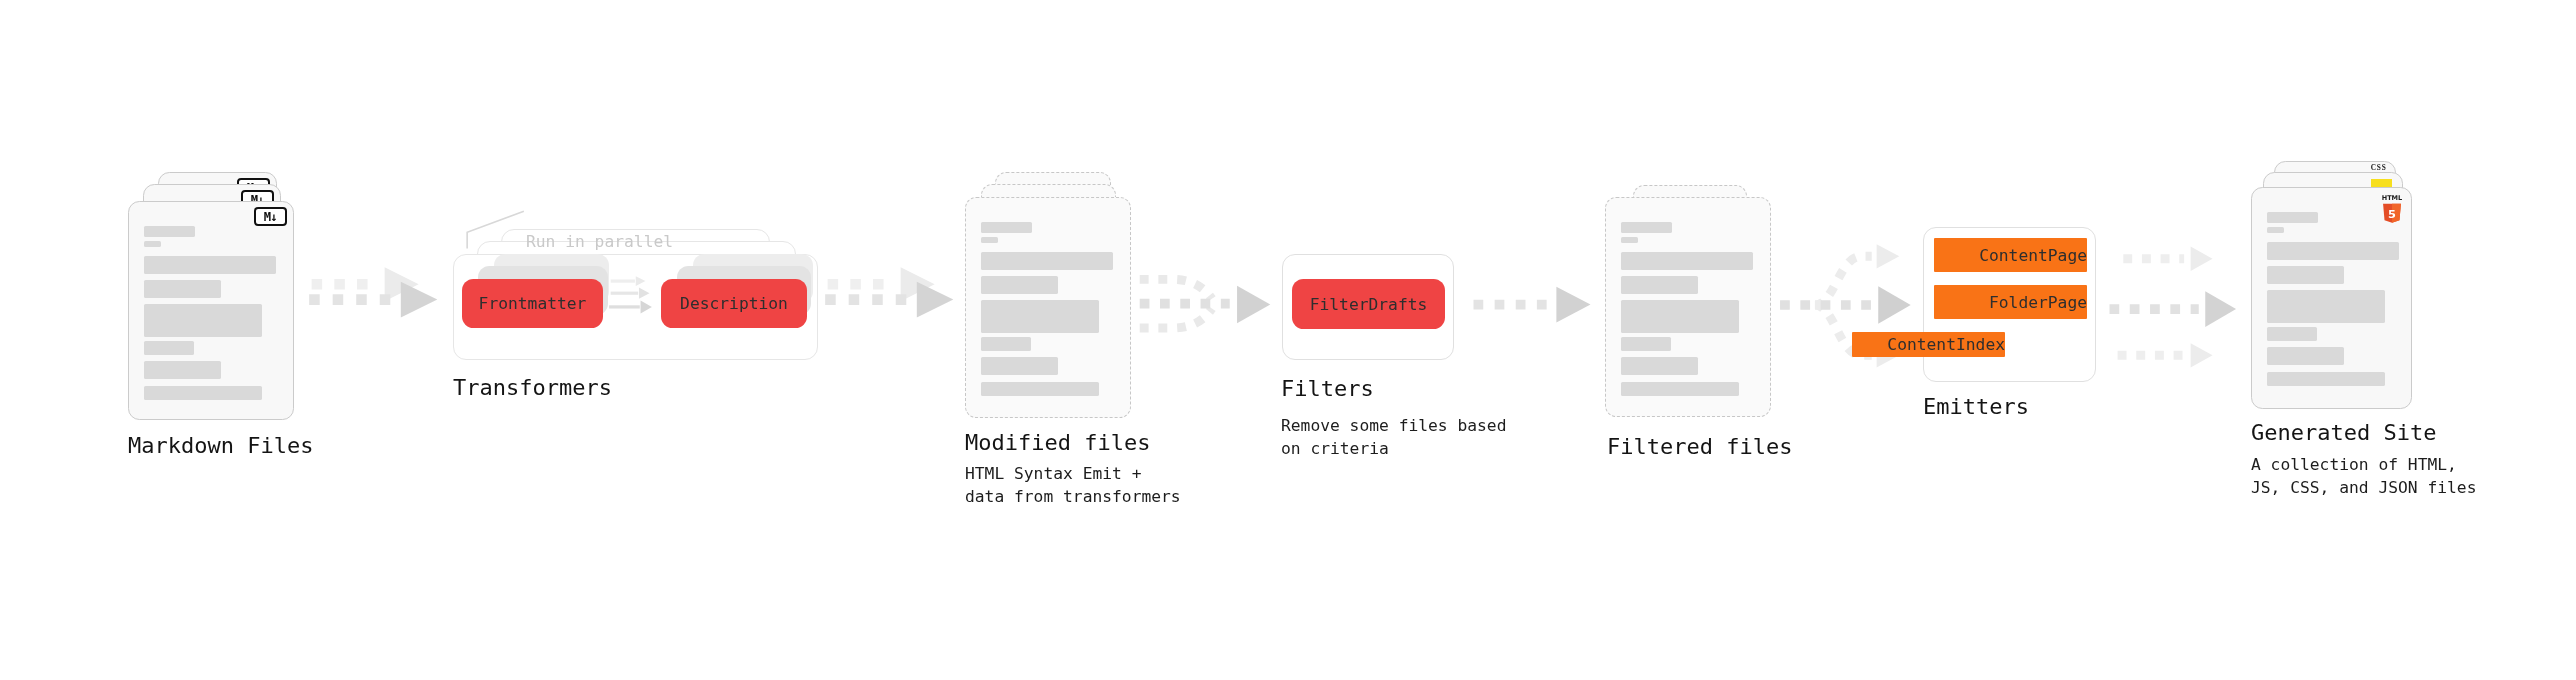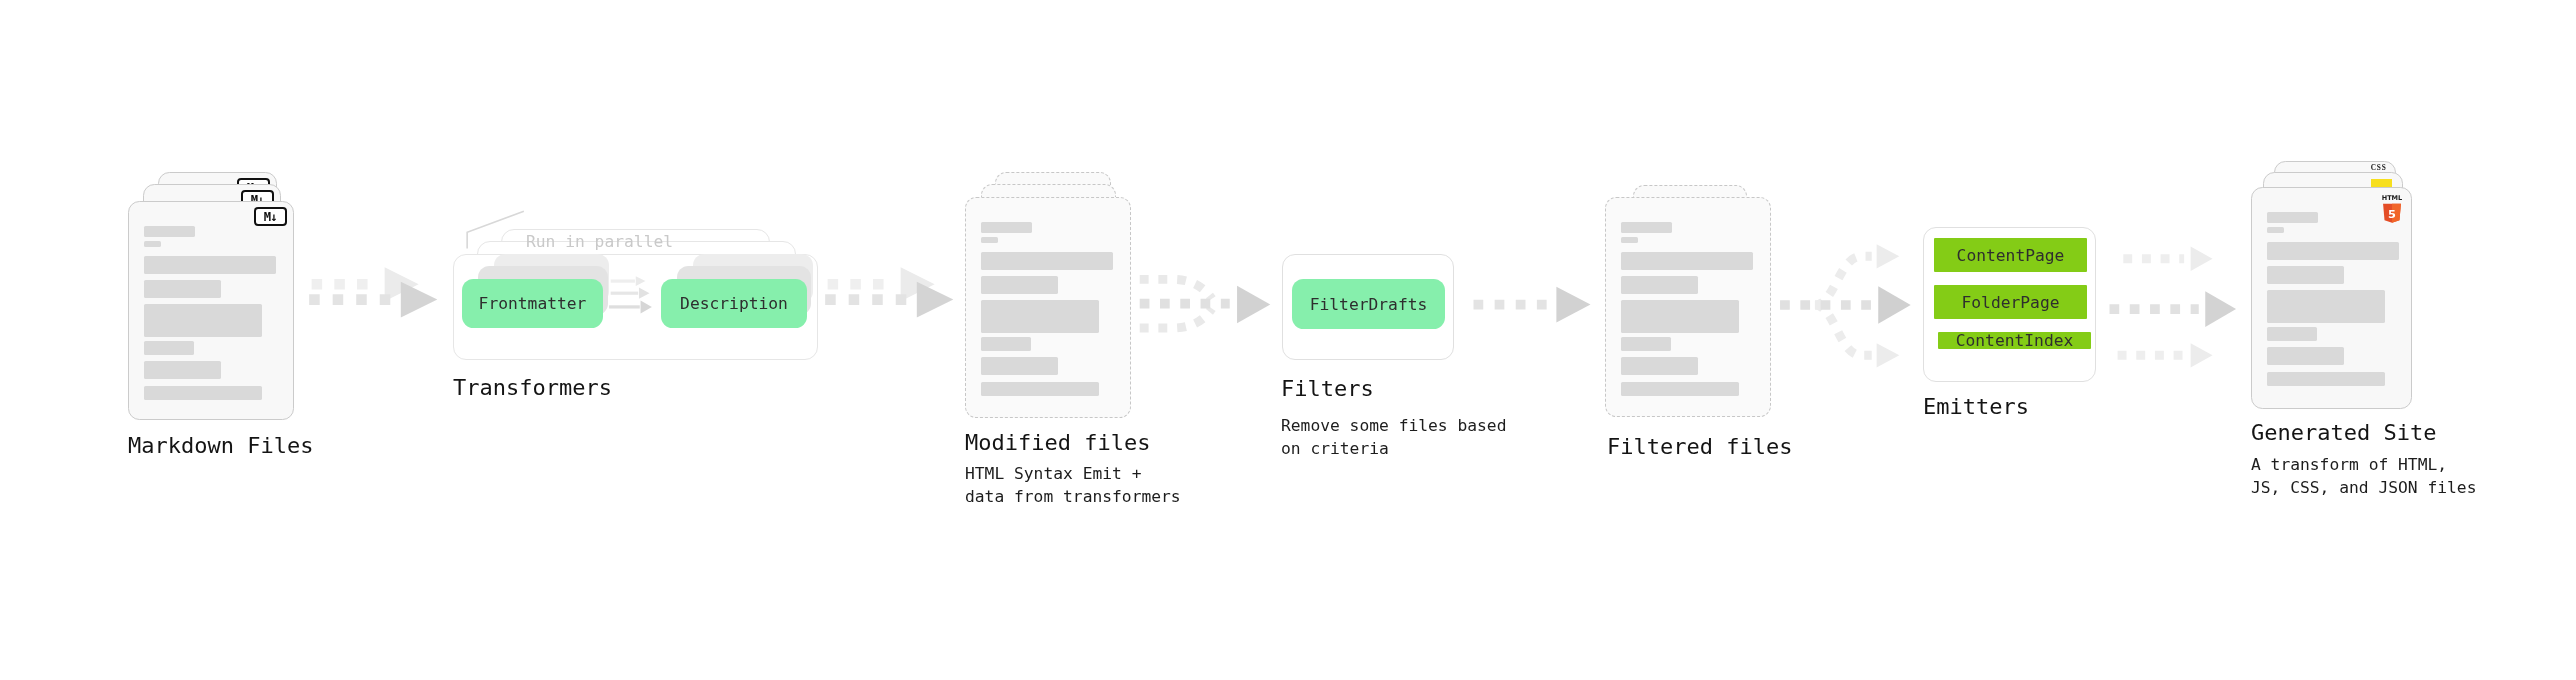--- a/index.html
+++ b/index.html
@@ -14,25 +14,25 @@
   .bars{position:absolute;left:0;top:0;right:0;bottom:0;}
   .bars span{position:absolute;background:#d9d9d9;border-radius:1.6px;}
   
   .md-icon{position:absolute;top:4.9px;right:6.5px;width:32.5px;height:19.5px;background:#ffffff;
     border:2.4px solid #101010;border-radius:4.1px;box-sizing:border-box;
     font-weight:bold;font-size:12.2px;letter-spacing:-0.8px;color:#101010;
     display:flex;align-items:center;justify-content:center;}
   
   .frame{position:absolute;background:#ffffff;border:1.6px solid #e6e6e6;border-radius:13px;box-sizing:border-box;}
   .frame.darker{border-color:#e0e0e0;}
-  .pill{position:absolute;background:#86efac;border-radius:11.4px;display:flex;align-items:center;justify-content:center;
+  .pill{position:absolute;background:#ef4444;border-radius:11.4px;display:flex;align-items:center;justify-content:center;
     font-size:16.3px;color:#2e2e2e;box-sizing:border-box;}
   .pill.ghost1{background:#e3e3e3;}
   .pill.ghost2{background:#ededed;}
-  .emit-pill{position:absolute;background:#84cc16;border-radius:1px;display:flex;align-items:center;justify-content:center;
+  .emit-pill{position:absolute;background:#f97316;border-radius:1px;display:flex;align-items:center;justify-content:flex-end;
     font-size:16.3px;color:#2e2e2e;}
   
   .heading{position:absolute;font-size:22px;color:#141414;white-space:nowrap;}
   .desc{position:absolute;font-size:16.3px;color:#1d1d1d;line-height:23px;white-space:nowrap;}
   .desc .bullet-line{margin-left:8.1px;line-height:20.3px;}
   .desc .desc-title{line-height:22px;}
   .annotation{position:absolute;font-size:16.3px;color:#c9c9c9;white-space:nowrap;margin-top:31px;}
   
   .css-badge{position:absolute;top:3.3px;right:4.9px;width:23px;}
   .css-badge .css-txt{font-size:7.3px;font-weight:bold;line-height:6.5px;color:#111;text-align:center;letter-spacing:0.8px;
@@ -195,21 +195,21 @@
   </svg>
 
   <div>
     <div class="frame darker" style="left:1923px;top:227px;width:173px;height:155px"></div>
     <div class="emit-pill" style="left:1934px;top:238px;width:153px;height:34px">
       <span>ContentPage</span>
     </div>
     <div class="emit-pill" style="left:1934px;top:285px;width:153px;height:34px">
       <span>FolderPage</span>
     </div>
-    <div class="emit-pill" style="left:1938px;top:332px;width:153px;height:17px">
+    <div class="emit-pill" style="left:1852px;top:332px;width:153px;height:25px">
       <span>ContentIndex</span>
     </div>
   </div>
   <div class="heading" style="left:1923px;top:394px">Emitters</div>
 
   <svg class="abs" style="left:2103px;top:236px" width="142" height="138" viewBox="0 0 175 170">
     <line x1="25" y1="28" x2="100" y2="28" stroke="#eeeeee" stroke-width="11" stroke-dasharray="11 12"></line>
     <polygon points="108,13 108,43 135,28" fill="#ececec"></polygon>
     <line x1="8" y1="90" x2="118" y2="90" stroke="#e1e1e1" stroke-width="12" stroke-dasharray="12 13"></line>
     <polygon points="126,68 126,112 164,90" fill="#d3d3d3"></polygon>
@@ -241,18 +241,18 @@
           <span style="left: 15.4px; top: 78px; width: 77px; height: 18px;"></span>
           <span style="left: 15.4px; top: 102px; width: 118px; height: 32.5px;"></span>
           <span style="left: 15.4px; top: 139px; width: 50px; height: 14px;"></span>
           <span style="left: 15.4px; top: 159px; width: 77px; height: 18px;"></span>
           <span style="left: 15.4px; top: 184px; width: 118px; height: 14px;"></span>
         </div>
     </div>
   </div>
   <div class="heading" style="left:2251px;top:420px">Generated Site</div>
   <div class="desc" style="left:2251px;top:453px">
-    <div>A transform of HTML,</div>
+    <div>A collection of HTML,</div>
     <div>JS, CSS, and JSON files</div>
   </div>
 
 </div>
 
 
 </body></html>

